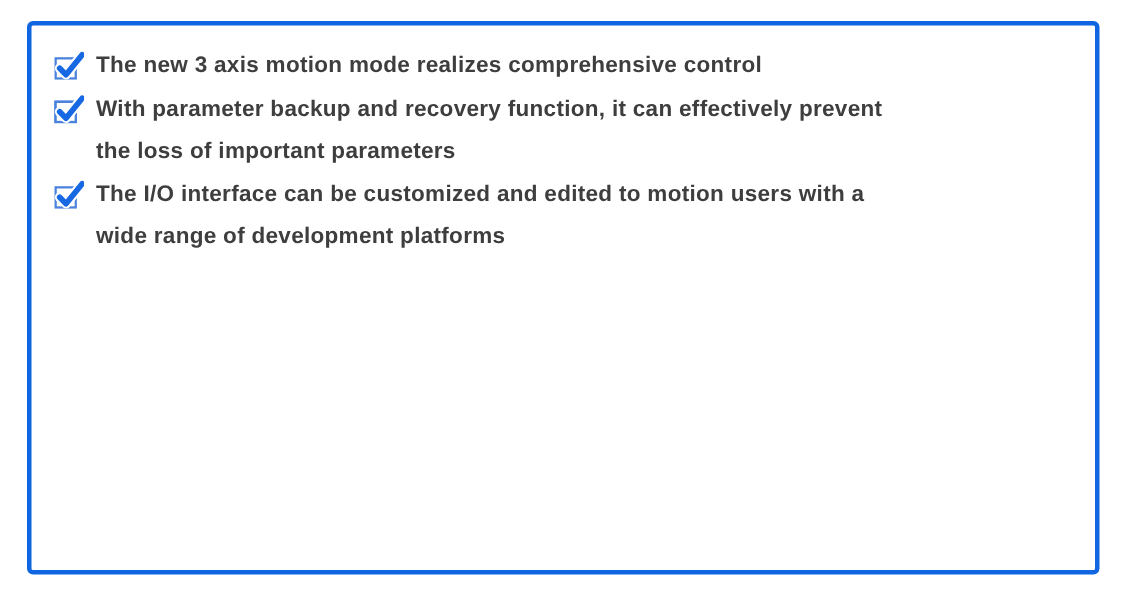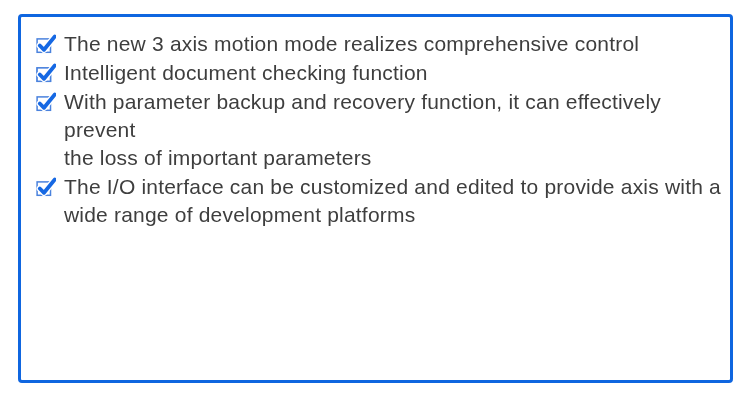--- a/index.html
+++ b/index.html
@@ -24,24 +24,25 @@
   }
   ul.feature-list {
     margin: 0;
     padding: 13px 8px 0 15px;
     list-style: none;
   }
   ul.feature-list li {
     position: relative;
     padding-left: 28px;
     margin-bottom: 1px;
-    font-size: 21px;
+    font-size: 15px;
     line-height: 28px;
     letter-spacing: 0.2px;
     color: #3e3e3e;
+    font-weight: bold;
   }
   .bullet {
     position: absolute;
     left: 0;
     top: 4px;
     width: 20px;
     height: 20px;
   }
   .bullet svg {
     display: block;
@@ -81,21 +82,20 @@
     </li>
 
     <li>
       <span class="bullet">
         <svg viewBox="0 0 20 20">
           <rect x="1.1" y="4.9" width="13.4" height="13.4" fill="#ffffff" stroke="#4a82dd" stroke-width="1.5"></rect>
           <path d="M3.8 11.5 L8 15.8 L18.8 2.5" fill="none" stroke="#ffffff" stroke-width="6.5" stroke-linecap="round" stroke-linejoin="round"></path>
           <path d="M3.8 11.5 L8 15.8 L18.8 2.5" fill="none" stroke="#1668e3" stroke-width="3.8" stroke-linecap="round" stroke-linejoin="round"></path>
         </svg>
       </span>
-      <span class="txt">Intelligent document checking function</span>
     </li>
 
     <li>
       <span class="bullet">
         <svg viewBox="0 0 20 20">
           <rect x="1.1" y="4.9" width="13.4" height="13.4" fill="#ffffff" stroke="#4a82dd" stroke-width="1.5"></rect>
           <path d="M3.8 11.5 L8 15.8 L18.8 2.5" fill="none" stroke="#ffffff" stroke-width="6.5" stroke-linecap="round" stroke-linejoin="round"></path>
           <path d="M3.8 11.5 L8 15.8 L18.8 2.5" fill="none" stroke="#1668e3" stroke-width="3.8" stroke-linecap="round" stroke-linejoin="round"></path>
         </svg>
       </span>
@@ -106,18 +106,18 @@
 
 
     <li>
       <span class="bullet">
         <svg viewBox="0 0 20 20">
           <rect x="1.1" y="4.9" width="13.4" height="13.4" fill="#ffffff" stroke="#4a82dd" stroke-width="1.5"></rect>
           <path d="M3.8 11.5 L8 15.8 L18.8 2.5" fill="none" stroke="#ffffff" stroke-width="6.5" stroke-linecap="round" stroke-linejoin="round"></path>
           <path d="M3.8 11.5 L8 15.8 L18.8 2.5" fill="none" stroke="#1668e3" stroke-width="3.8" stroke-linecap="round" stroke-linejoin="round"></path>
         </svg>
       </span>
-      <span class="txt">The I/O interface can be customized and edited to provide axis with a
+      <span class="txt">The I/O interface can be customized and edited to motion users with a
 wide range of development platforms</span>
     </li>
 
   </ul>
 </div>
 
 </body></html>

